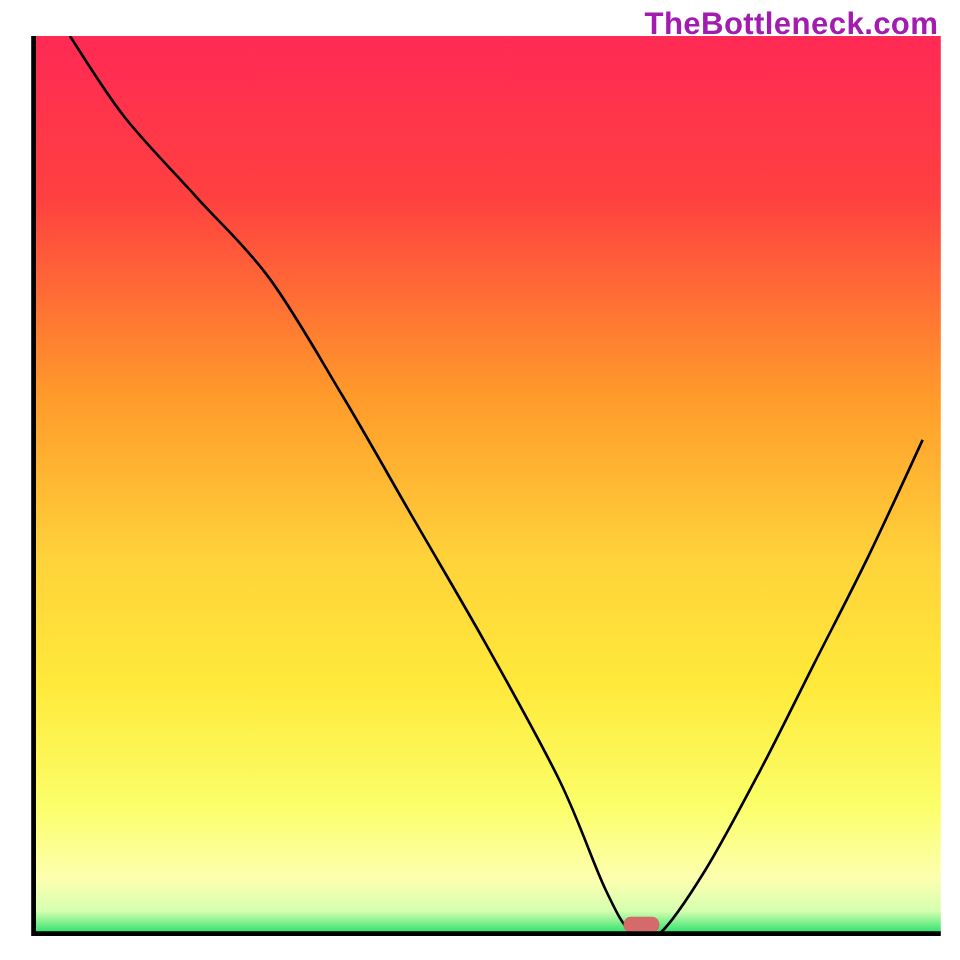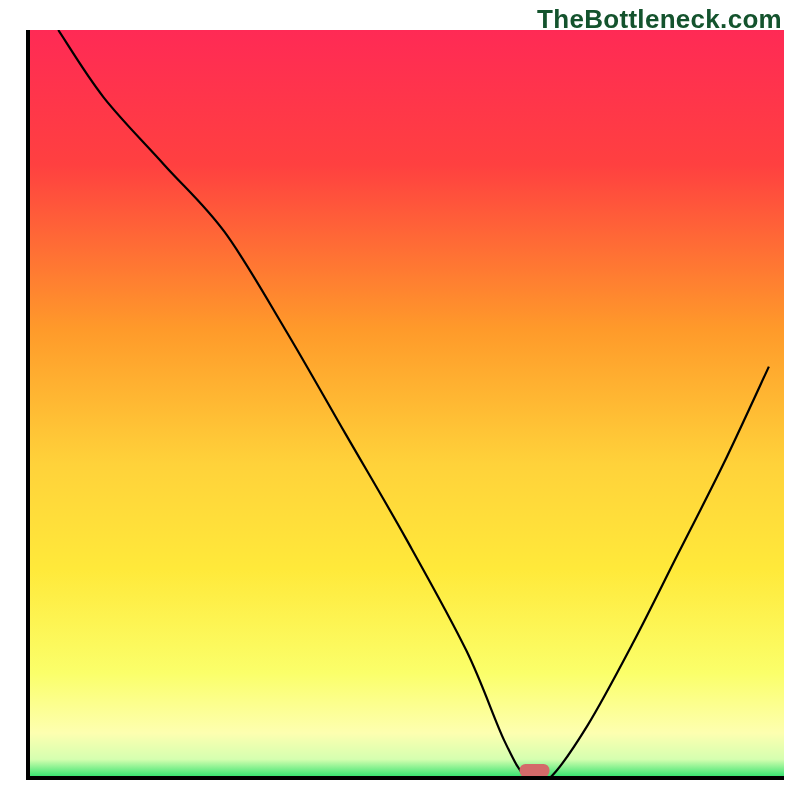--- a/index.html
+++ b/index.html
@@ -14,21 +14,21 @@
     position: relative;
     width: 800px;
     height: 800px;
   }
   .watermark {
     position: absolute;
     top: 4px;
     right: 18px;
     font-size: 26px;
     font-weight: bold;
-    color: #14532d;
+    color: #a21caf;
     letter-spacing: 0.3px;
     z-index: 3;
   }
   svg.chart {
     position: absolute;
     left: 0;
     top: 0;
     width: 800px;
     height: 800px;
     display: block;

